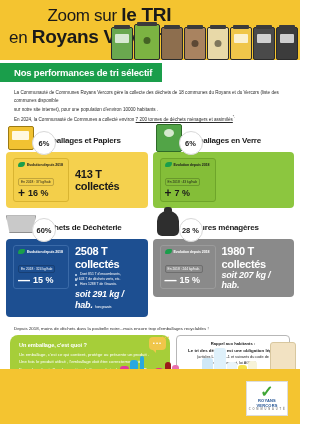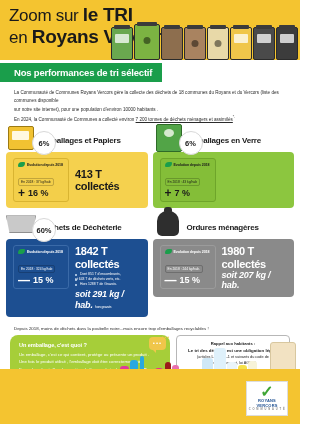--- a/index.html
+++ b/index.html
@@ -6,21 +6,21 @@
   body{
     width:300px;height:424px;
     font-family:"Liberation Sans",sans-serif;
     background:#ffffff;
     overflow:hidden;
     position:relative;
   }
   .page{position:relative;width:300px;height:424px;background:#fff;overflow:hidden;}
 
   
-  .header{position:relative;height:60px;background:#f4c430;overflow:hidden;}
+  .header{position:relative;height:60px;background:#f4c430;overflow:hidden;text-align:right;}
   .header-title{
     position:absolute;left:9px;top:5px;
     color:#1a1a1a;line-height:1.0;
     letter-spacing:-.3px;
   }
   .ht-l1{font-size:17px;font-weight:400;}
   .ht-l1 b{font-weight:800;font-size:19px;}
   .ht-l2{font-size:17px;font-weight:400;margin-top:3px;}
   .ht-l2 b{font-weight:800;font-size:19px;}
 
@@ -268,36 +268,37 @@
                 <span class="leaf"></span>
                 <span class="evo-lbl light-txt">Evolution depuis 2018</span>
               </div>
             <div class="evo-sub light-txt">En 2018 :  324 kg/hab</div>
             <div class="evo-val light-txt">
                 <span class="sign-minus">—</span>
                 <span>15 %</span>
               </div>
           </div>
           <div class="figures">
-            <div class="fig-main light-txt">1842 T collectés</div>
+            <div class="fig-main light-txt">2508 T collectés</div>
             <ul class="bullets light-txt">
               <li>Dont 851 T d'encombrants,</li>
               <li class="cont">et 643 T de déchets verts, etc.</li>
               <li>Hors 1288 T de Gravats.</li>
             </ul>
             <div class="fig-sub light-txt"><span>soit 291 kg / hab.</span> <span class="tiny">hors gravats</span></div>
           </div>
         </div>
       </div>
 
       <div class="cell">
         <div class="cell-head">
           <div class="picto">
               <span class="picto-sac"></span>
             </div>
+          <div class="pct">28 %</div>
           <div class="cat-title">Ordures ménagères</div>
         </div>
         <div class="panel grey tall">
           <div class="evo on-grey">
             <div class="evo-top">
                 <span class="leaf"></span>
                 <span class="evo-lbl light-txt">Evolution depuis 2018</span>
               </div>
             <div class="evo-sub light-txt">En 2018 :  244 kg/hab.</div>
             <div class="evo-val light-txt">

